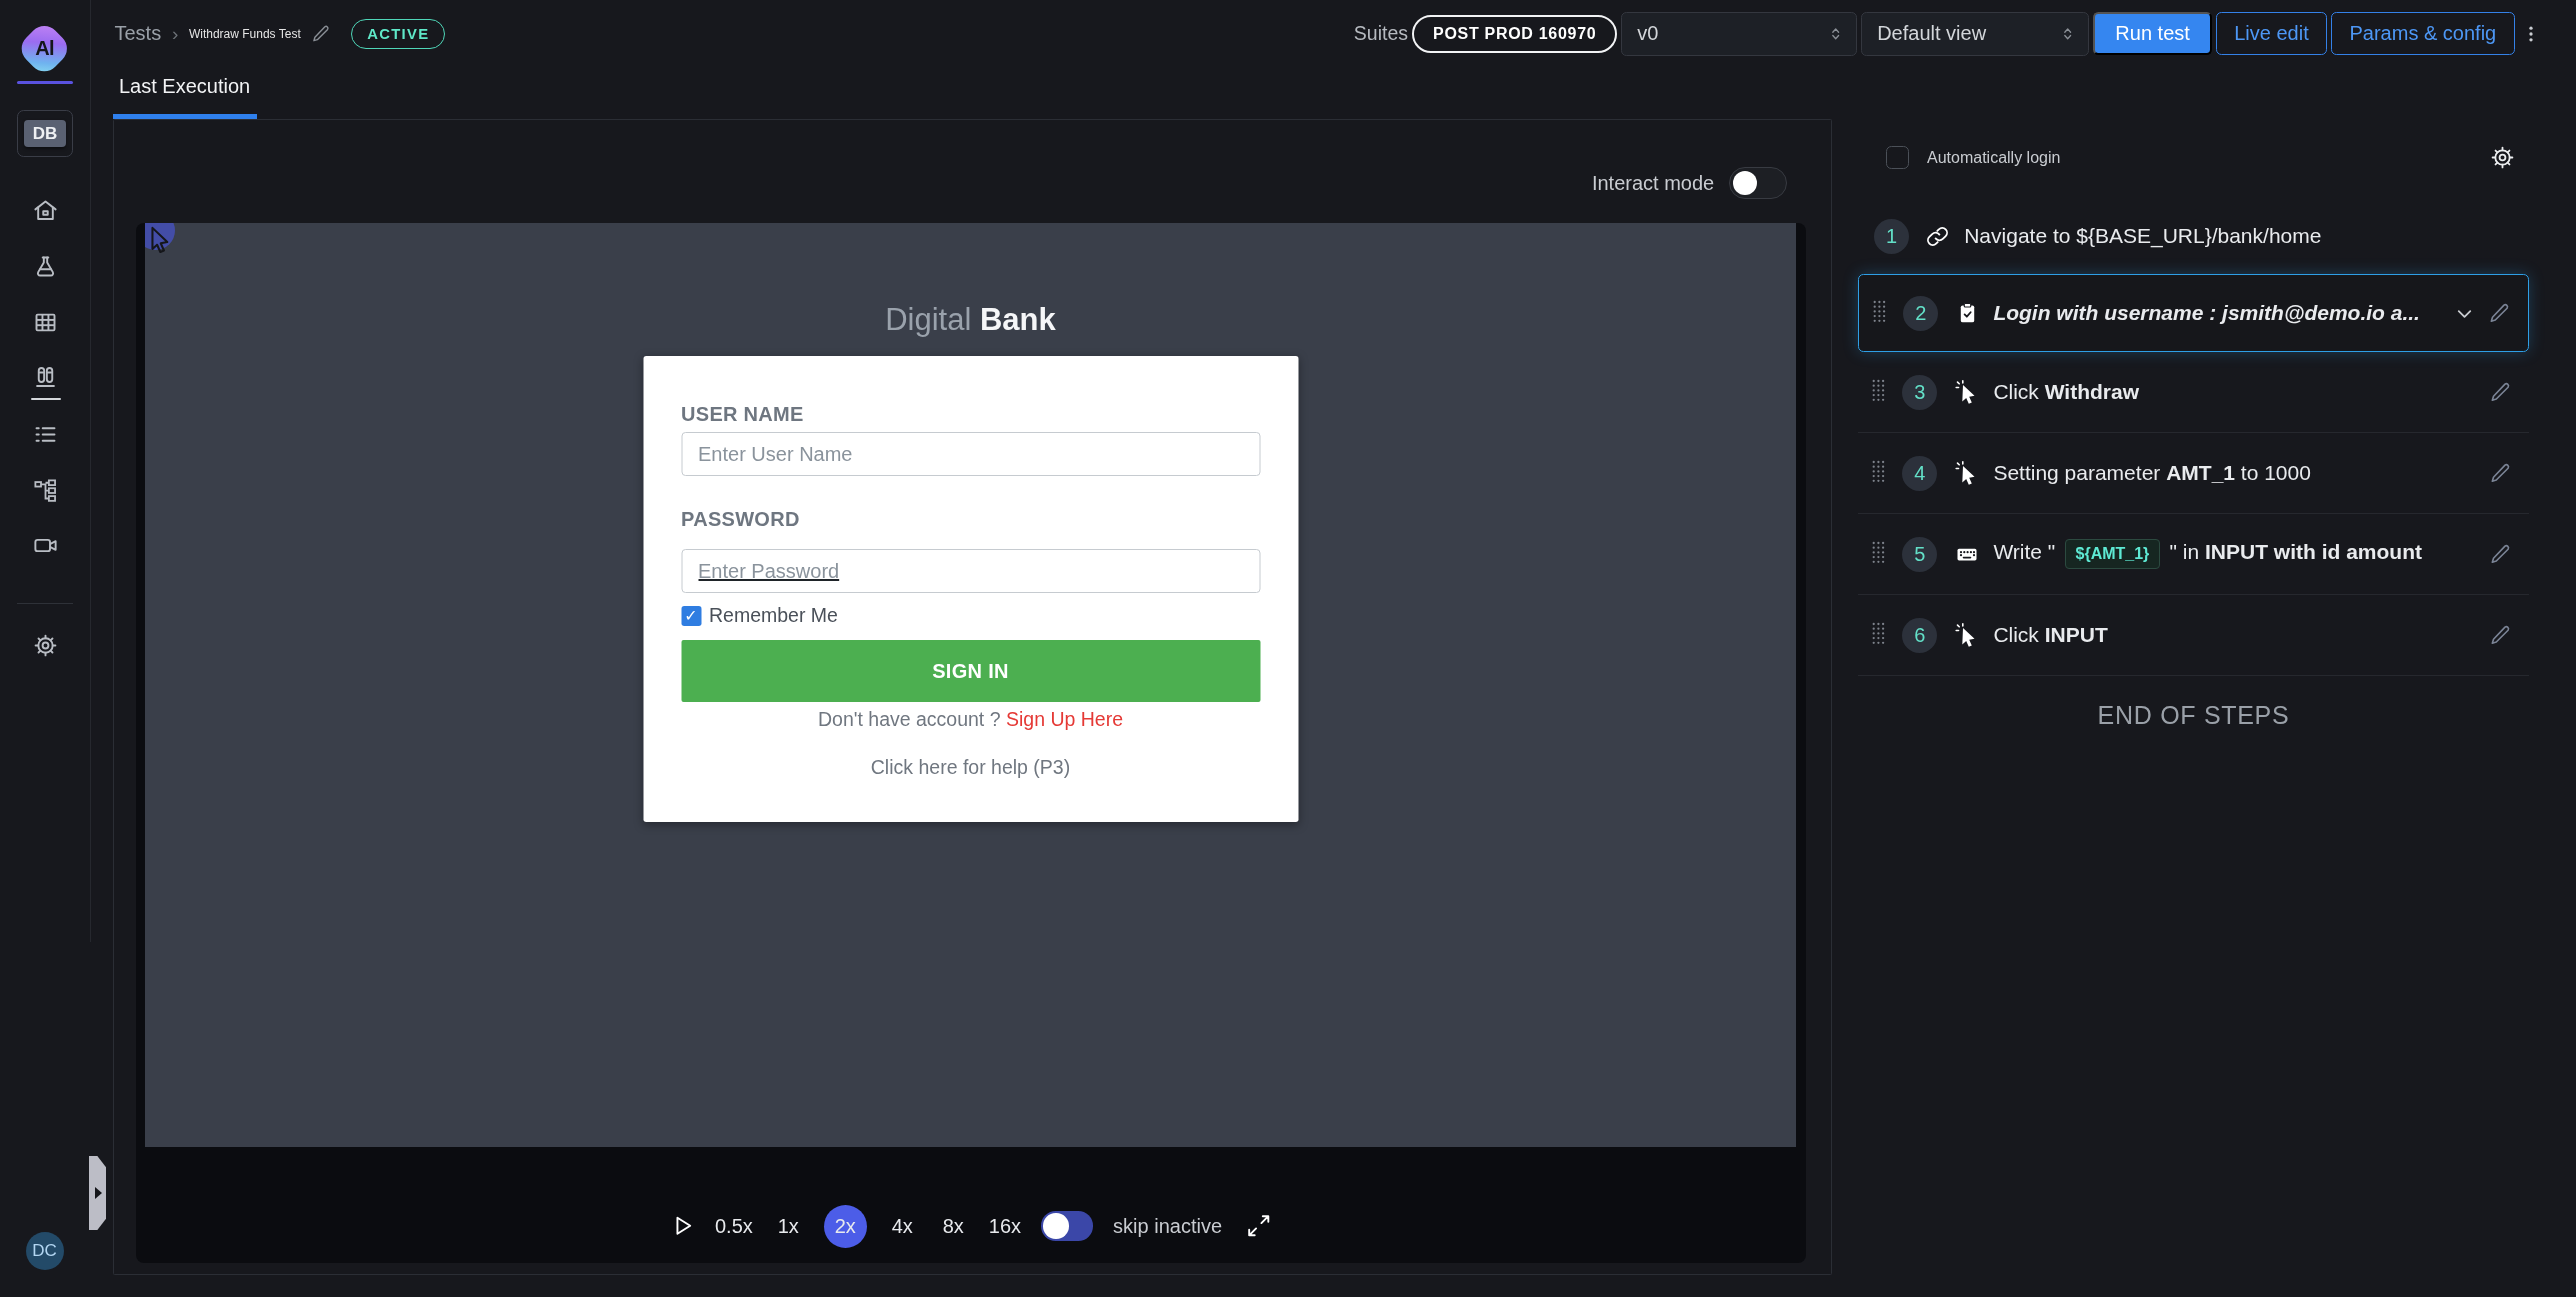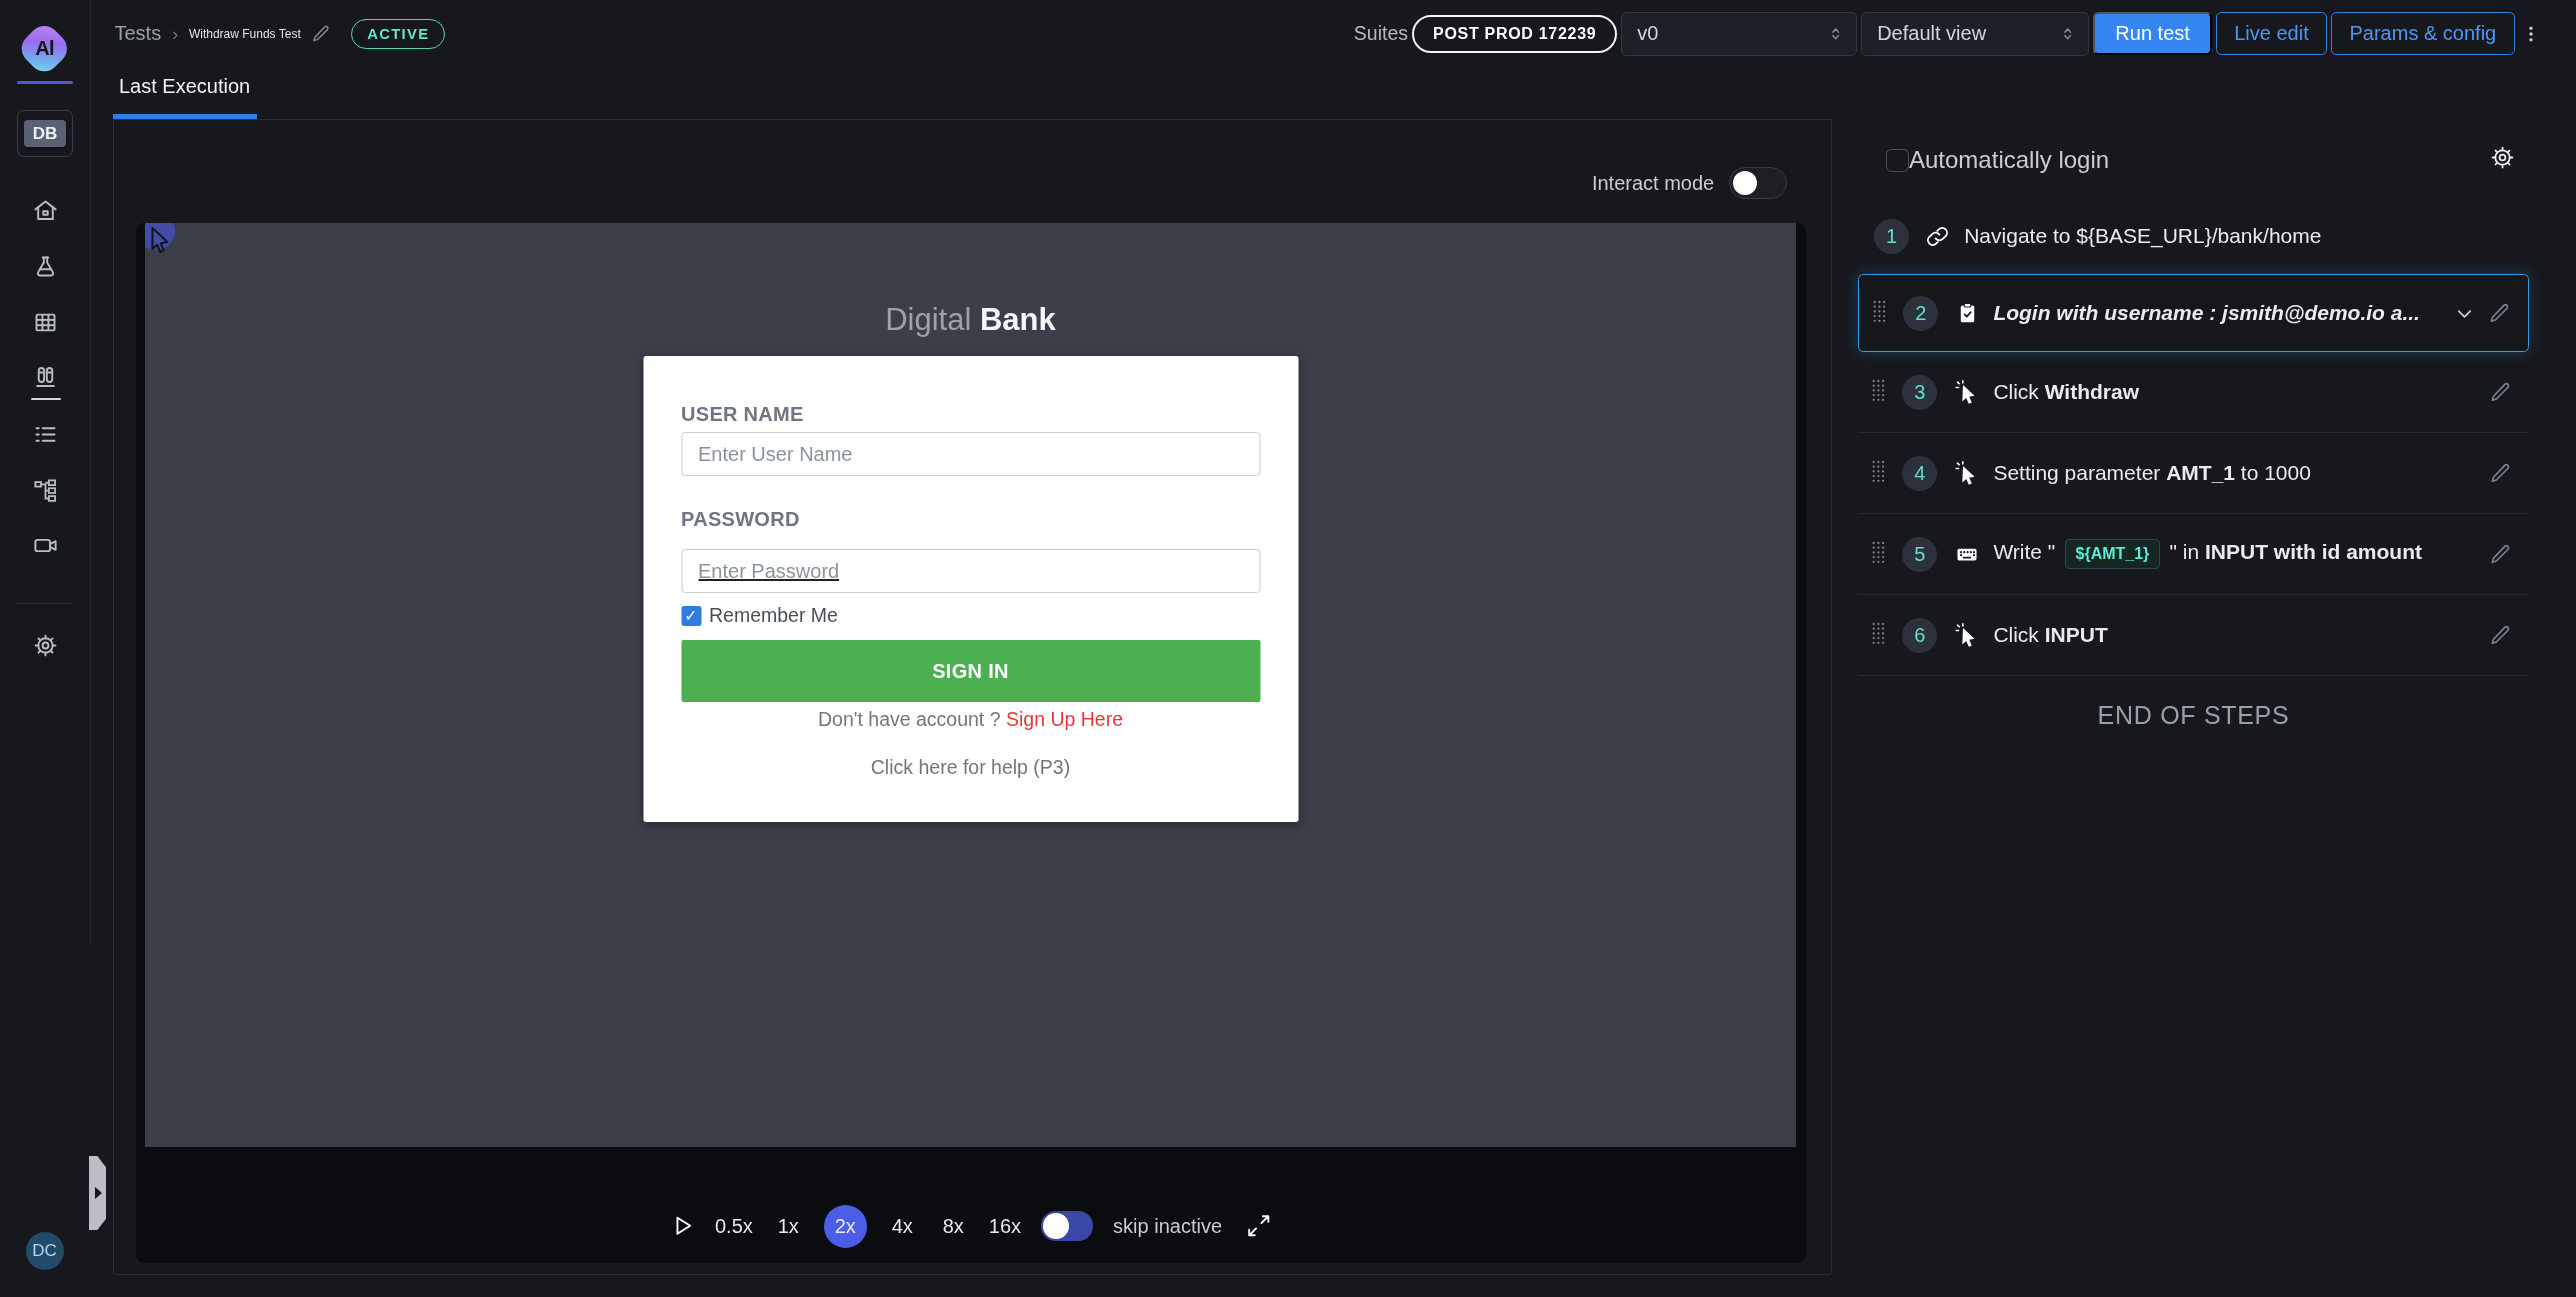--- a/index.html
+++ b/index.html
@@ -77,21 +77,21 @@
   .t-seg { position:absolute; top:-2px; height:10.7px; background:#4353e0; border-radius:1.3px; }
   .t-head { position:absolute; left:288px; top:0.7px; width:27px; height:27px; border-radius:50%; background:#4c5ce8; }
   .controls { position:absolute; left:0; right:0; top:979px; height:48px; display:flex; align-items:center; justify-content:center; gap:20px; font-size:20px; color:#e8eaed; }
   .speed { min-width:31px; text-align:center; }
   .speed.active { width:43px; height:43px; border-radius:50%; background:#4c5de8; display:flex; align-items:center; justify-content:center; }
   .skip-toggle { width:52px; height:29.5px; border-radius:14.8px; background:#3b47a8; position:relative; }
   .skip-toggle .knob { position:absolute; left:2px; top:2px; width:25.5px; height:25.5px; border-radius:50%; background:#fff; }
 
   
   .rpanel { position:absolute; left:1858px; top:0; width:671px; }
-  .autologin { position:absolute; left:4px; top:146px; display:flex; align-items:center; gap:0; color:#c9ccd1; font-size:24px;padding-left:24px; }
+  .autologin { position:absolute; left:4px; top:146px; display:flex; align-items:center; gap:18px; color:#c9ccd1; font-size:16px;padding-left:24px; }
   .cb-empty { width:23px; height:23px; border:1.3px solid #4b5058; border-radius:5.4px; }
   .gear-right { position:absolute; left:631px; top:144px; color:#eceef0; }
   .steps { position:absolute; left:0; top:198px; width:671px; }
   .step-row { display:flex; align-items:center; height:81px; position:relative; }
   .step-row.first { height:76px; }
   .step-row.divided { border-bottom:0.7px solid #26282e; }
   .step-row.selected { height:78px; border:1.3px solid #2e9fe6; border-radius:5.4px; background:#16171b; box-shadow:0 0 14.8px rgba(46,159,230,.28); }
   .s-handle { width:14.8px; margin-left:13.4px; color:#7d828b; }
   .s-handle.hidden { visibility:hidden; margin-left:0; width:0; }
   .s-badge { width:35px; height:35px; border-radius:50%; background:#2c313b; color:#63e0c8; font-size:20px; display:flex; align-items:center; justify-content:center; margin-left:16px; flex:none; }
@@ -212,21 +212,21 @@
     <span class="crumb-title">Withdraw Funds Test</span>
     <span style="color:#8a8f96">
         <svg width="20" height="20" viewBox="0 0 24 24" fill="none" stroke="currentColor" stroke-width="1.7" stroke-linecap="round" stroke-linejoin="round">
           <path d="M16.7 3.3a2.3 2.3 0 0 1 3.2 3.2L7.6 18.8 3.5 20l1.2-4.1L16.7 3.3z"></path>
         </svg>
       </span>
     <span class="badge-active">ACTIVE</span>
   </div>
   <div class="top-right">
     <span class="suites-label">Suites</span>
-    <span class="suite-pill">POST PROD 172239</span>
+    <span class="suite-pill">POST PROD 160970</span>
     <div class="select v0">
       <span>v0</span>
       <span style="color:#8a8f96">
           <svg width="17.4" height="17.4" viewBox="0 0 24 24" fill="none" stroke="currentColor" stroke-width="1.8" stroke-linecap="round" stroke-linejoin="round">
             <polyline points="8,10 12,5.5 16,10"></polyline>
             <polyline points="8,14.5 12,19 16,14.5"></polyline>
           </svg>
         </span>
     </div>
     <div class="select view">

